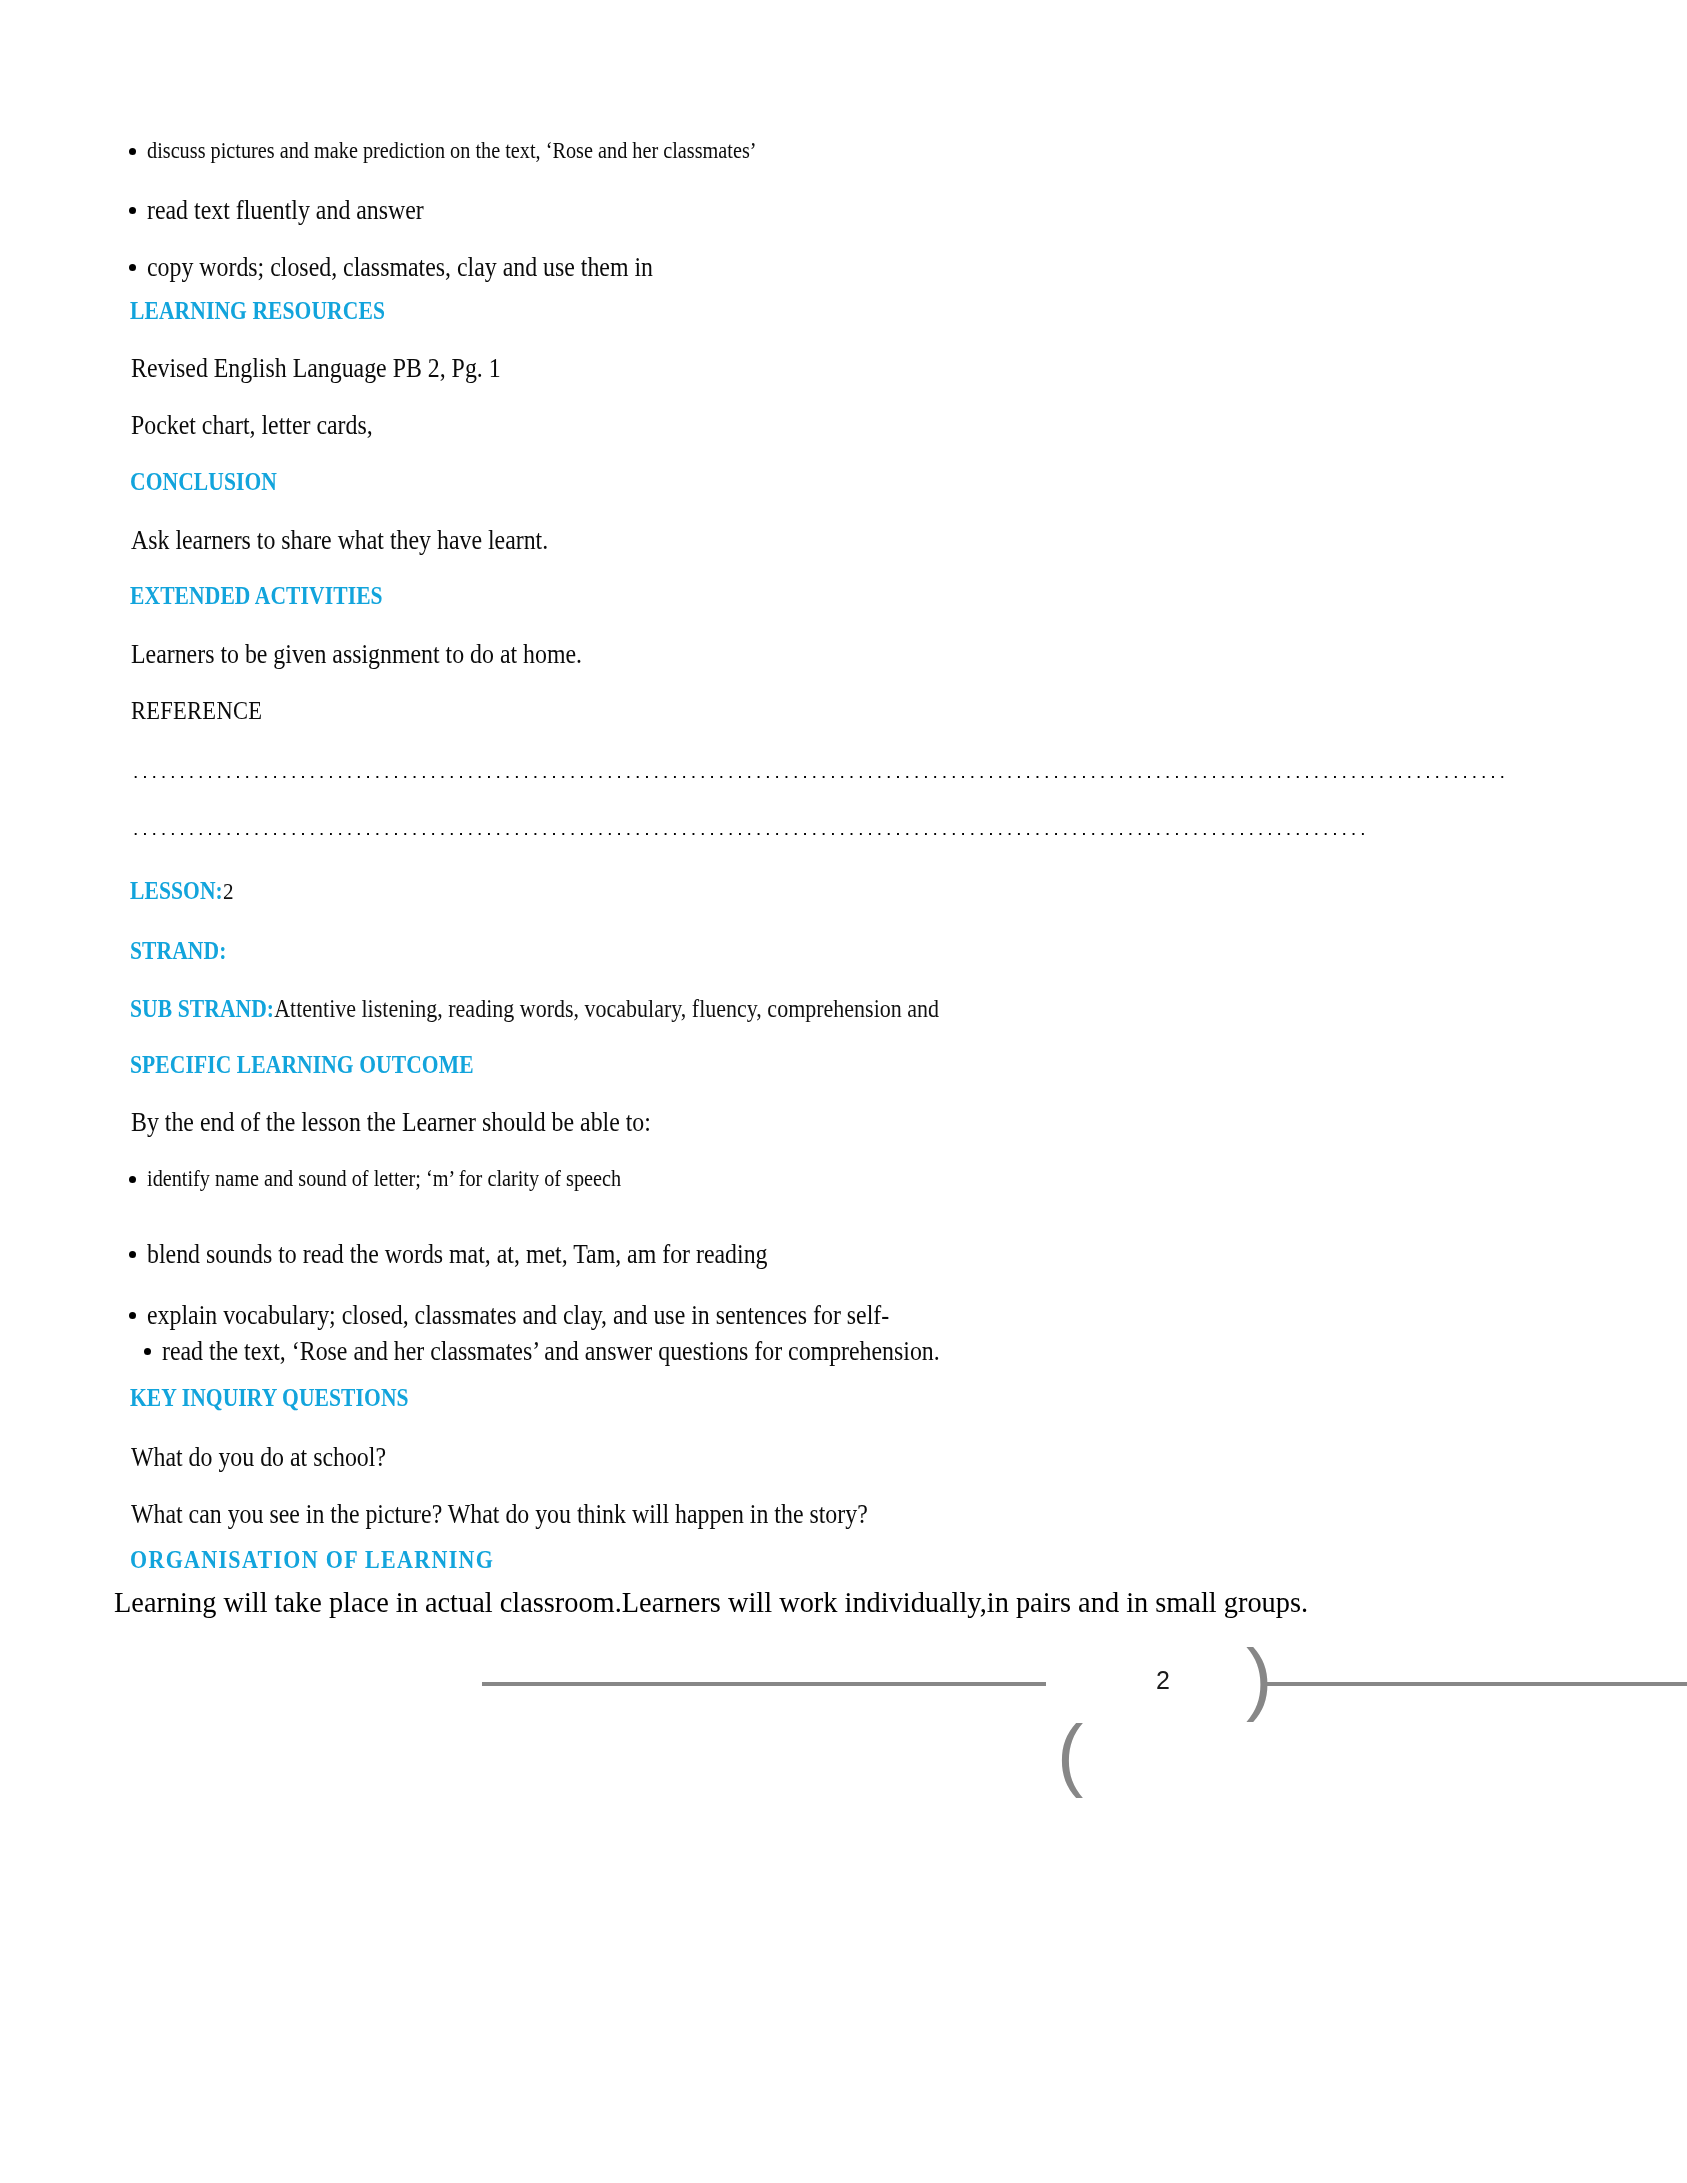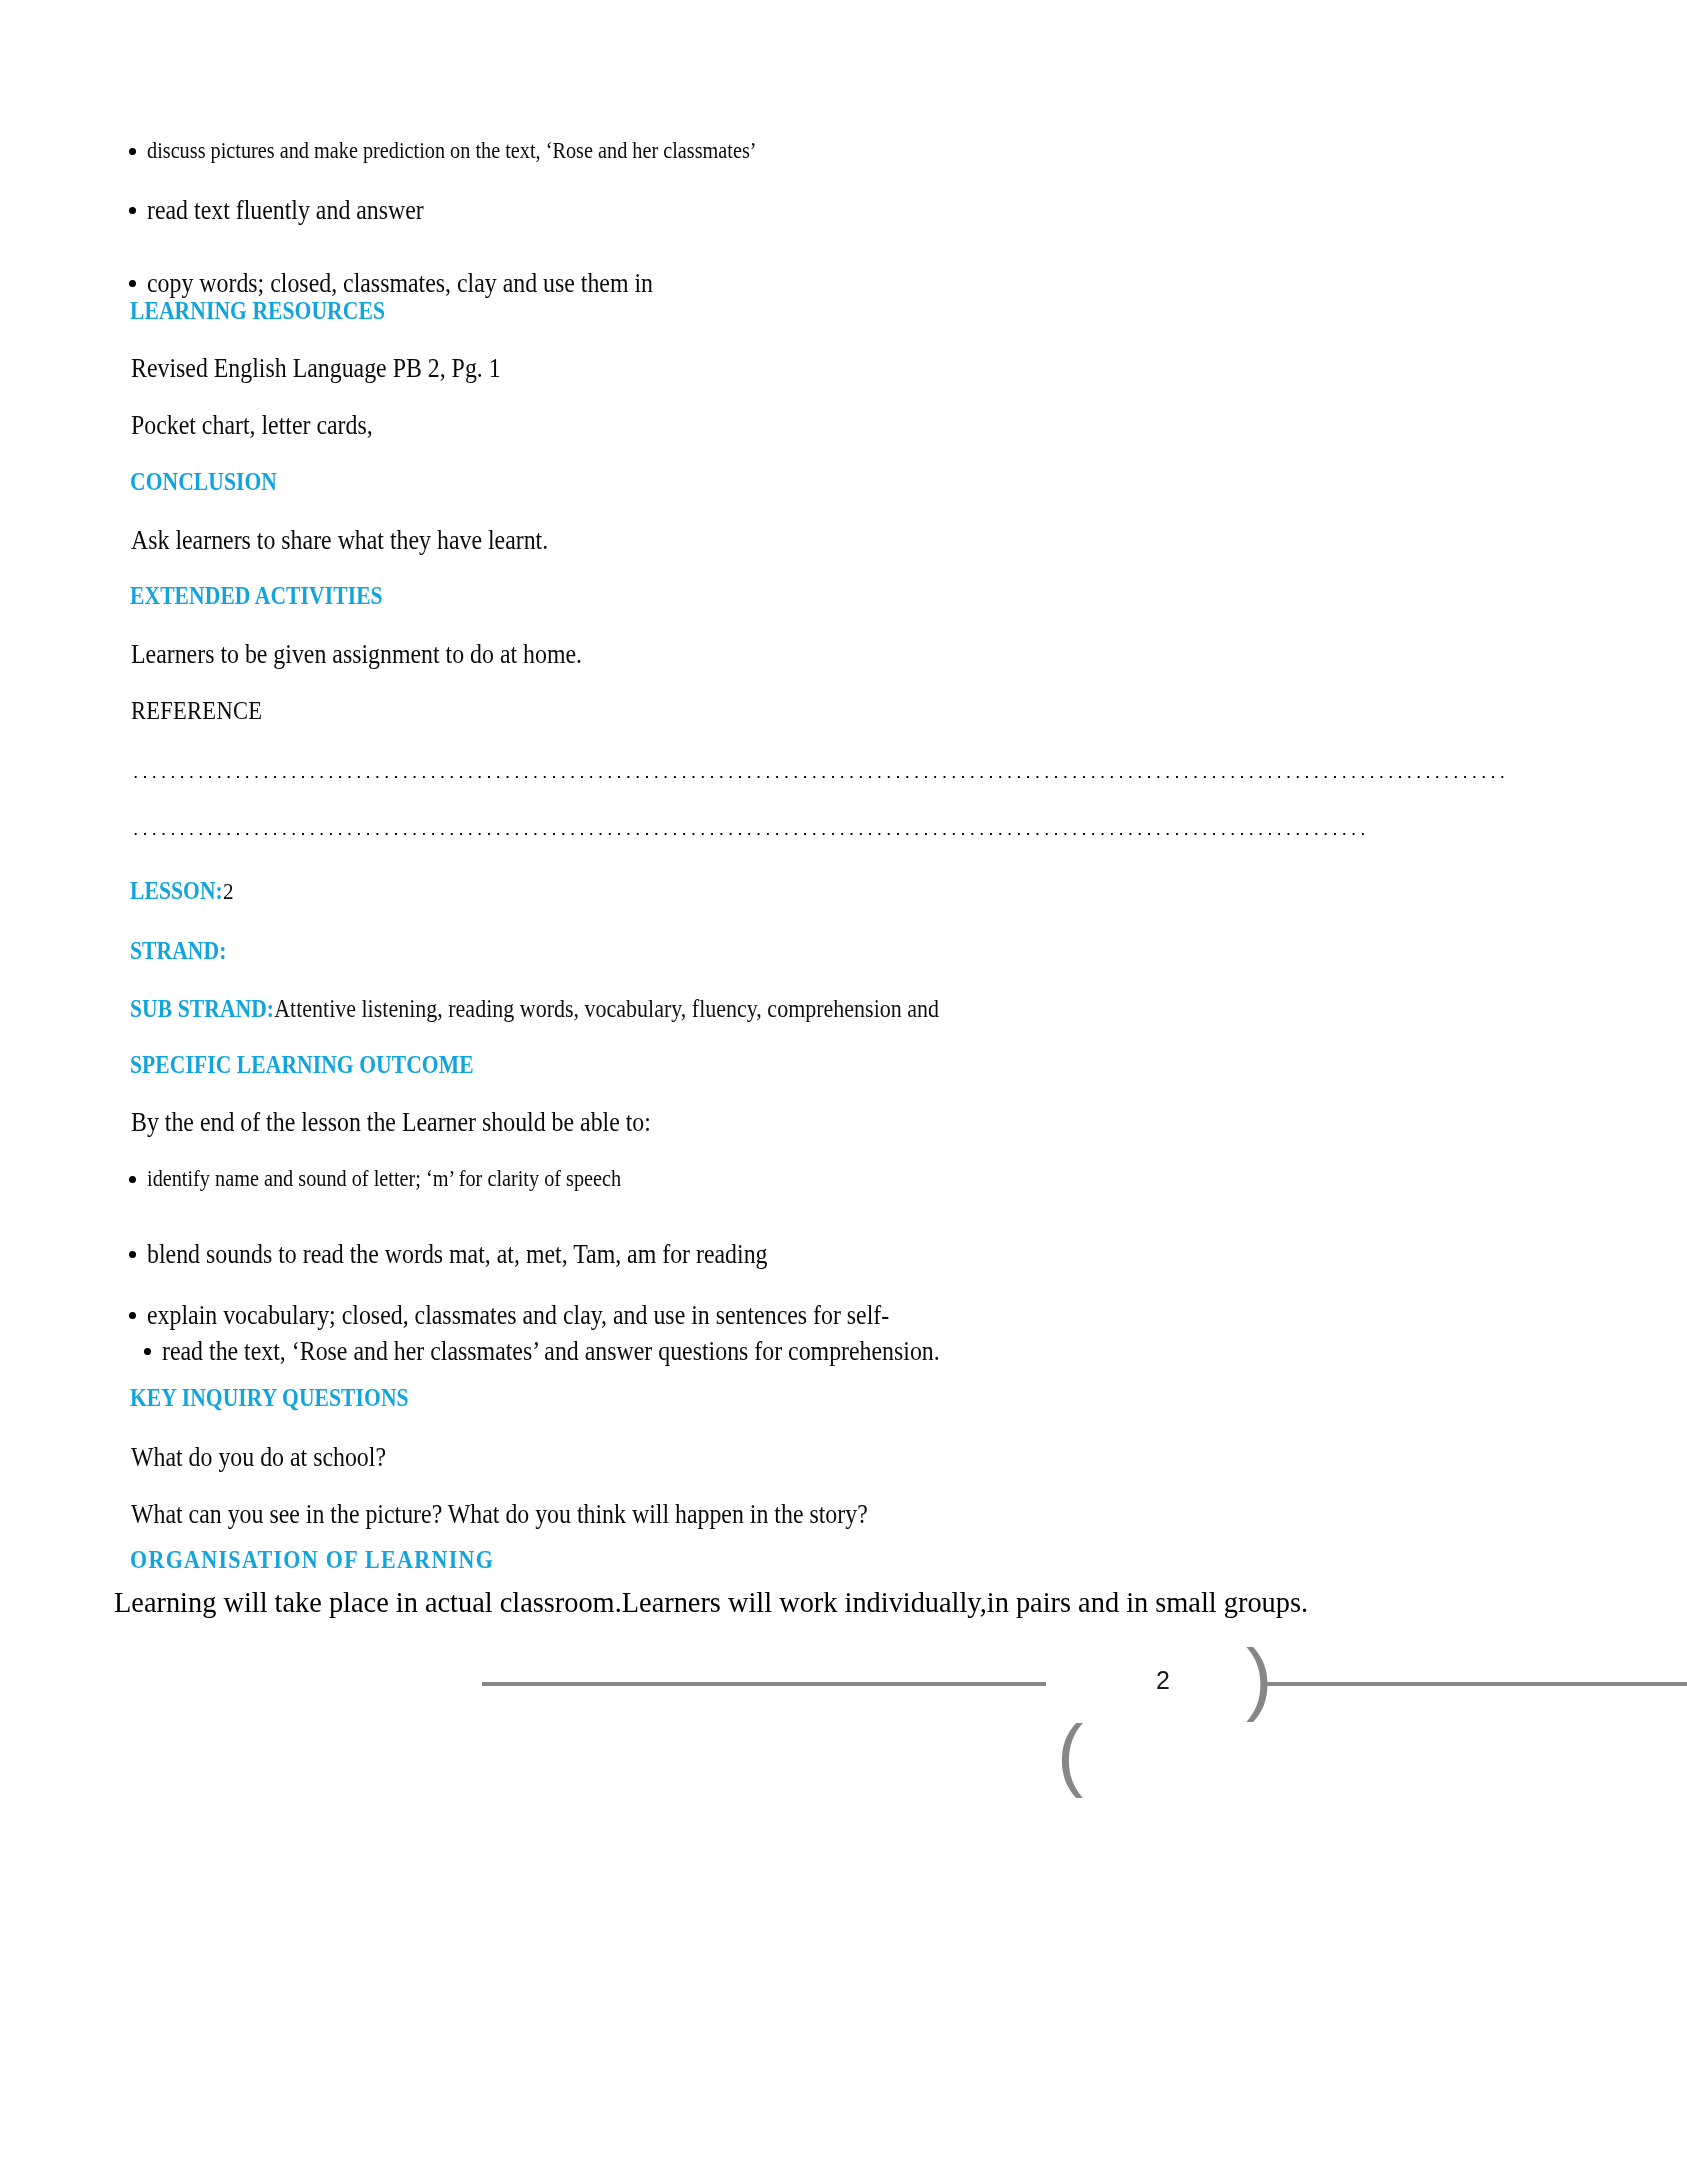--- a/index.html
+++ b/index.html
@@ -163,21 +163,21 @@
     <div class="bullet-row" style="left:129px; top:140px;">
       <span class="bullet-dot"></span>
       <span class="bullet-text small">discuss pictures and make prediction on the text, ‘Rose and her classmates’</span>
     </div>
 
     <div class="bullet-row" style="left:129px; top:197px;">
       <span class="bullet-dot"></span>
       <span class="bullet-text">read text fluently and answer</span>
     </div>
 
-    <div class="bullet-row" style="left:129px; top:270px;">
+    <div class="bullet-row" style="left:129px; top:254px;">
       <span class="bullet-dot"></span>
       <span class="bullet-text">copy words; closed, classmates, clay and use them in</span>
     </div>
 
     <div class="heading" style="position:absolute; left:130px; top:299px;">LEARNING RESOURCES</div>
 
     <div class="body-line" style="position:absolute; left:131px; top:355px;">Revised English Language PB 2, Pg. 1</div>
 
     <div class="body-line" style="position:absolute; left:131px; top:412px;">Pocket chart, letter cards,</div>
 

